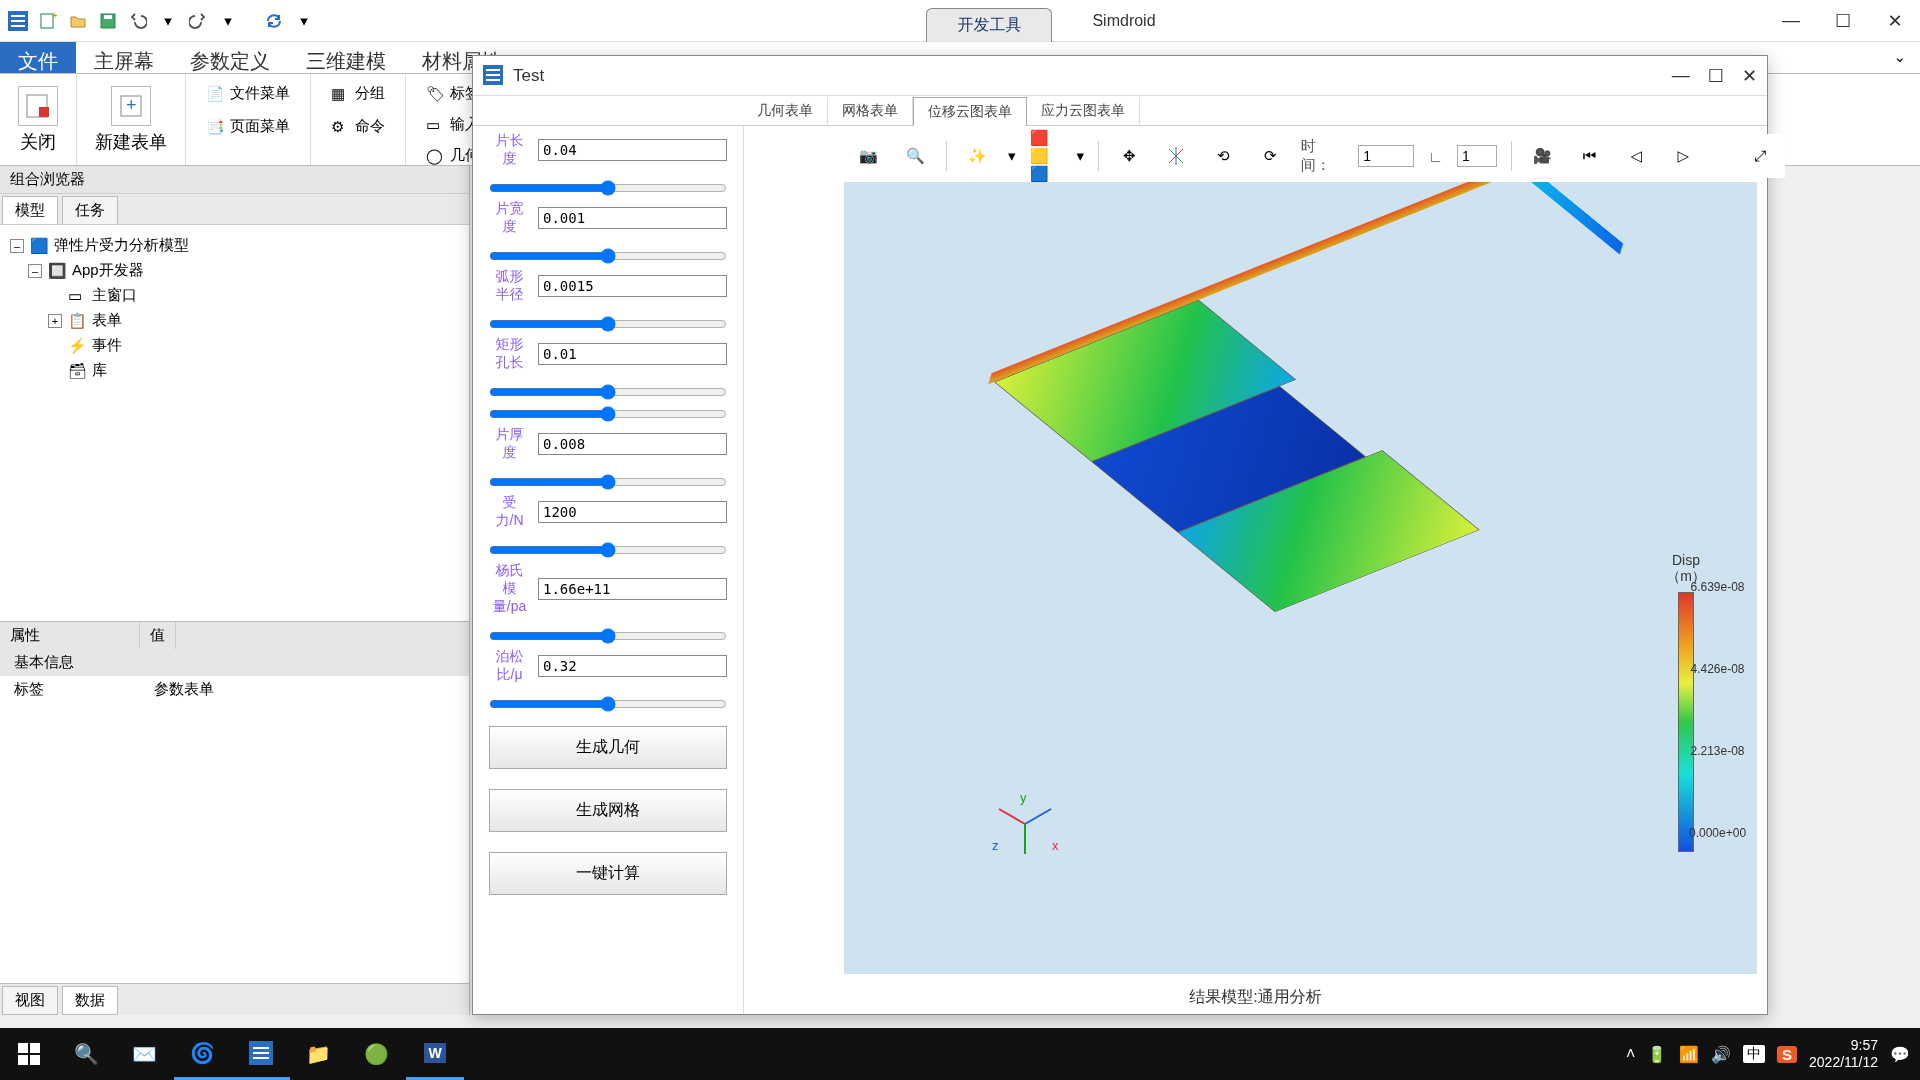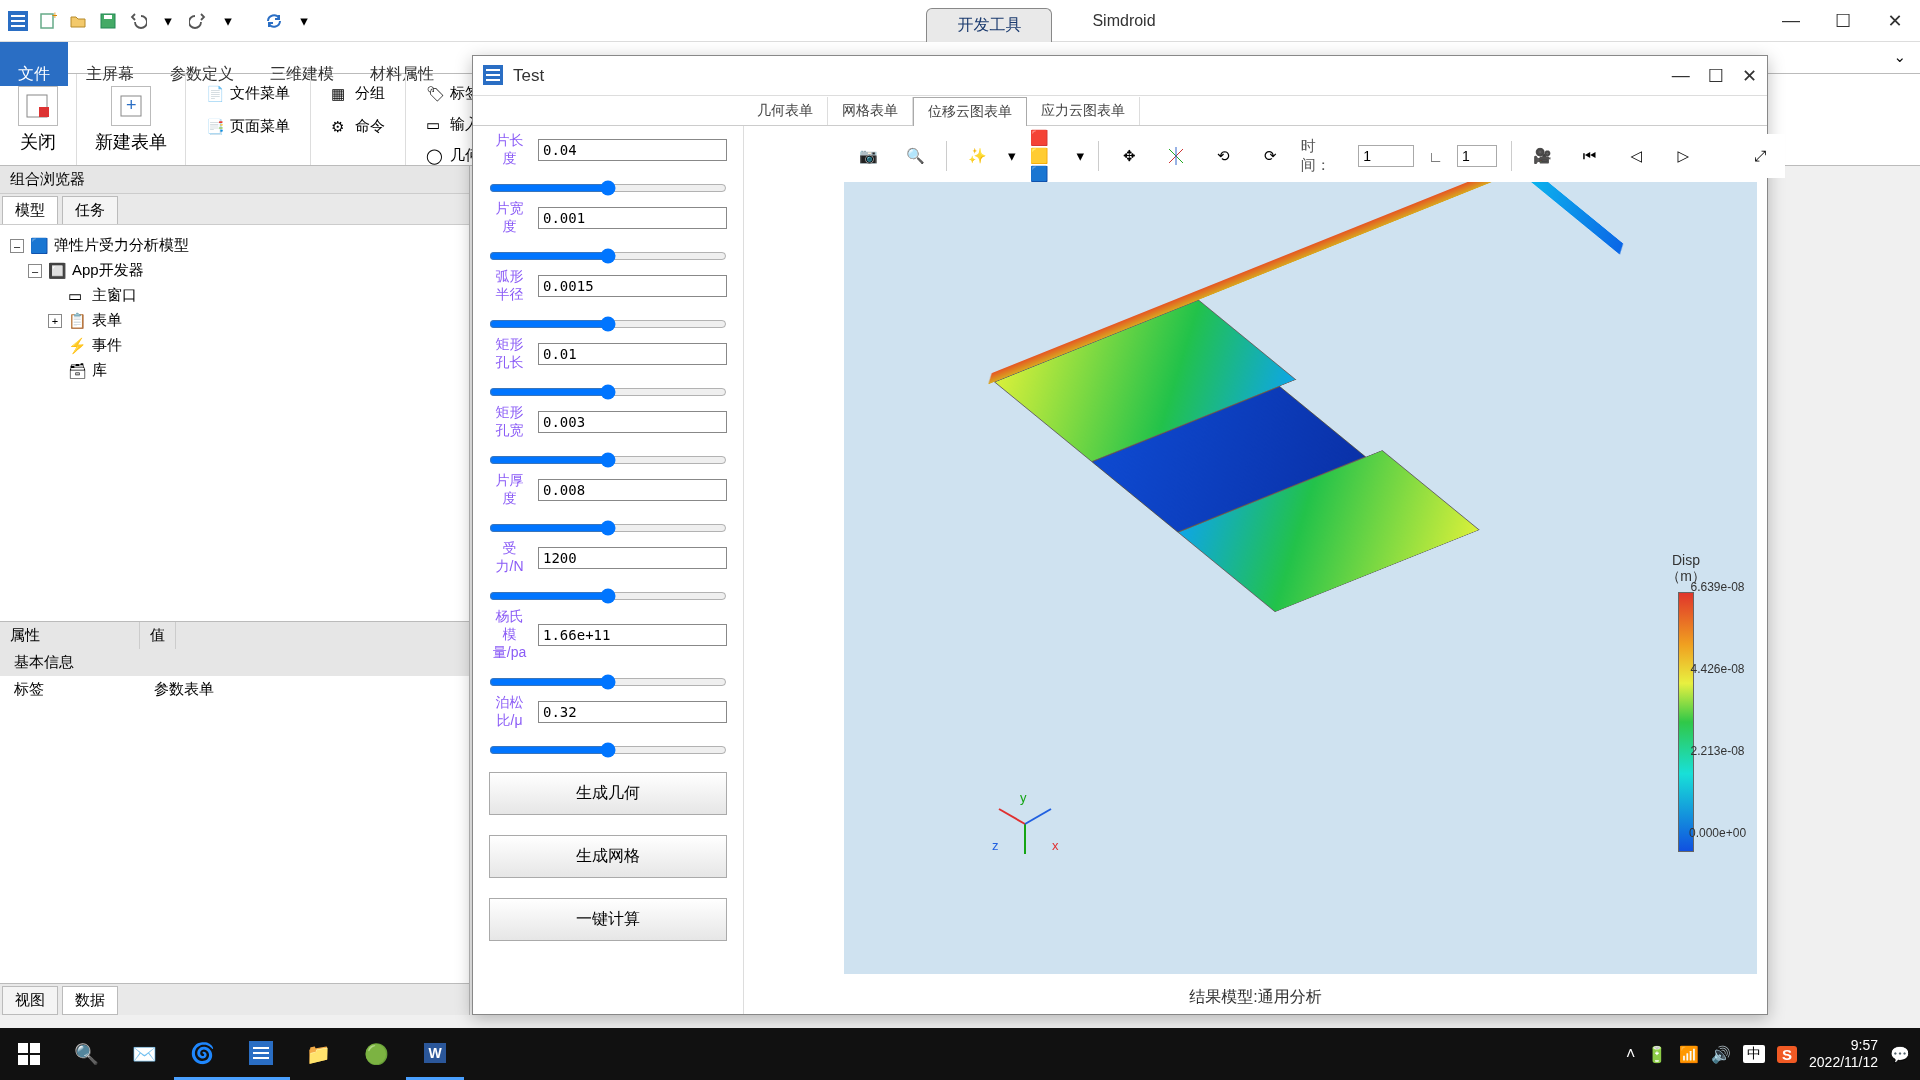--- a/index.html
+++ b/index.html
@@ -13,21 +13,21 @@
 .tab-pill { padding: 6px 30px; border: 1px solid #888; border-bottom: none; background: #e9e9e9; color: #1a3a6e; border-radius: 6px 6px 0 0; margin-top: 8px; font-size: 16px;}
 .app-title-main { margin-left: 40px; align-self: center; font-size: 16px; color: #333; }
 .winctrls { display: flex; gap: 2px; }
 .winctrls .wbtn { width: 50px; height: 42px; display:flex; align-items:center; justify-content:center; font-size:18px; color:#333; }
 
 
 .qat-sep { width:10px; }
 
 
 .ribbon-tabs { height: 32px; background: #fff; display:flex; align-items:stretch; border-bottom:1px solid #bbb; }
-.ribbon-tabs .rtab { padding: 22px 18px; font-size:16px; color:#333; }
+.ribbon-tabs .rtab { padding: 6px 18px; font-size:20px; color:#333; }
 .ribbon-tabs .rtab.file { background:#2a6ec4; color:#fff; font-weight: normal; }
 
 .ribbon-body { height: 92px; background:#fff; display:flex; align-items:stretch; border-bottom:1px solid #bbb; }
 .rgroup { display:flex; align-items:center; gap:14px; padding:6px 18px; border-right:1px solid #ddd; }
 .rbtn-col { display:flex; flex-direction:column; align-items:center; gap:4px; }
 .rbtn-col .ric { width:40px; height:40px; border:1px solid #bbb; display:flex; align-items:center; justify-content:center; background:#fff; }
 .rbtn-col .rlbl { font-size:18px;text-align:center; }
 .ritem { display:flex; align-items:center; gap:6px; font-size:15px; padding:4px 2px; }
 .ritem .smico { width:18px; height:18px; }
 
@@ -343,24 +343,20 @@
         <div class="param-row">
           <label>弧形半径</label>
           <input value="0.0015" style="">
         </div>
         <div class="slider"><input type="range" min="0" max="100" value="50" style=""></div>
         <div class="param-row">
           <label>矩形孔长</label>
           <input value="0.01" style="">
         </div>
         <div class="slider"><input type="range" min="0" max="100" value="50" style=""></div>
-        <div class="param-row">
-          <label>矩形孔宽</label>
-          <input value="0.003" style="">
-        </div>
         <div class="slider"><input type="range" min="0" max="100" value="50" style=""></div>
         <div class="param-row">
           <label>片厚度</label>
           <input value="0.008" style="">
         </div>
         <div class="slider"><input type="range" min="0" max="100" value="50" style=""></div>
         <div class="param-row">
           <label>受力/N</label>
           <input value="1200" style="">
         </div>

